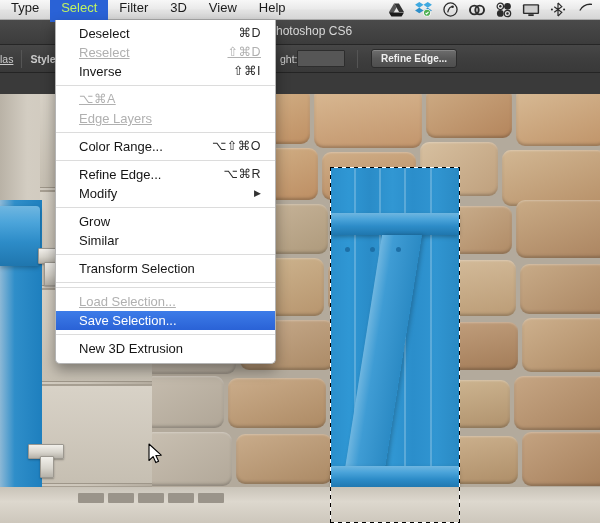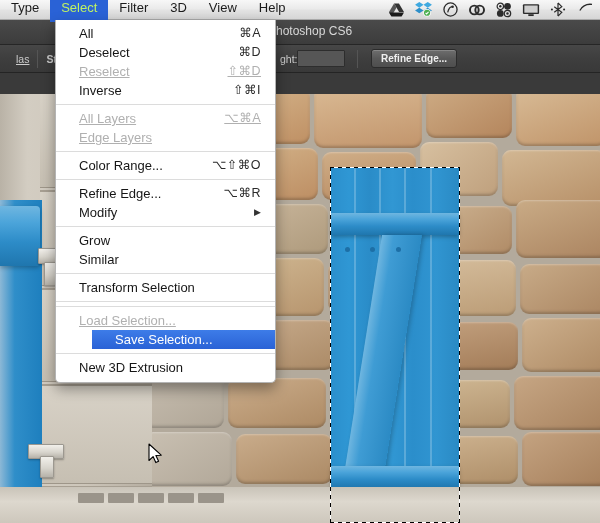--- a/index.html
+++ b/index.html
@@ -161,21 +161,21 @@
     z-index: 50;
     font-size: 13px;
   }
   .row {
     position: relative; height: 19px; line-height: 19px;
     padding: 0 12px 0 23px;
     display: flex; align-items: center;
     color: #161616; white-space: nowrap;
   }
   .row.dim { color: #b0b0b0; text-decoration: underline; }
-  .row.sel { background: linear-gradient(to bottom, #3d7ce8 0%, #2a62d6 100%); color: #fff; margin-left: 36px; }
+  .row.sel { background: linear-gradient(to bottom, #3d7ce8 0%, #2a62d6 100%); color: #fff; }
   .row .lbl { flex: 1 1 auto; font-size: 13px; }
   .row .key {
     flex: 0 0 auto; font-size: 12.5px; color: #2a2a2a;
     letter-spacing: .5px; padding-right: 2px;
   }
   .row.dim .key { color: #b0b0b0; }
   .row .arrow { flex: 0 0 auto; font-size: 9px; color: #333; padding-right: 2px; }
   .sep { height: 1px; background: #dcdcdc; margin: 4px 0 4px 0; }
 
   
@@ -278,21 +278,21 @@
       <div class="ant ant-v" style="left:0;  top:0; width:1px; height:356px;"></div>
       <div class="ant ant-v" style="right:0; top:0; width:1px; height:356px;"></div>
     </div>
   </div>
 
   <div class="psbar">
     <div class="apptitle">Photoshop CS6</div>
   </div>
 
   <div class="optbar">
-    <div class="opt-txt" style="margin-left:16px;text-decoration:underline;">las</div>
+    <div class="opt-txt" style="margin-left:0;text-decoration:underline;">las</div>
     <div class="divider" style="margin-left:8px;"></div>
     <div class="opt-txt" style="margin-left:8px; font-weight:bold;">Style:</div>
     <div class="opt-txt" style="position:absolute; left:280px;">ght:</div>
     <div class="field" style="position:absolute; left:297px; width:48px;" title=""></div>
     <div class="divider" style="position:absolute; left:357px;"></div>
     <div class="btn" style="position:absolute; left:371px;">Refine Edge...</div>
   </div>
 
   <div class="osbar">
     <div class="menu-left">
@@ -363,40 +363,35 @@
         <svg width="16" height="14" viewBox="0 0 17 15">
             <path d="M16 1.5A13 13 0 003 8" stroke="#2b2b2b" stroke-width="1.4" fill="none"></path>
           </svg>
       </div>
     </div>
   </div>
 
   <div class="dropdown">
 
     <div class="row">
-      <span class="lbl">All</span>
-      <span class="key">⌘A</span>
-    </div>
-    <div class="row">
       <span class="lbl">Deselect</span>
       <span class="key">⌘D</span>
     </div>
     <div class="row dim">
       <span class="lbl">Reselect</span>
       <span class="key">⇧⌘D</span>
     </div>
     <div class="row">
       <span class="lbl">Inverse</span>
       <span class="key">⇧⌘I</span>
     </div>
 
     <div class="sep"></div>
 
     <div class="row dim">
-      <span class="lbl">All Layers</span>
       <span class="key">⌥⌘A</span>
     </div>
     <div class="row dim">
       <span class="lbl">Edge Layers</span>
       <span class="key"></span>
     </div>
 
     <div class="sep"></div>
 
     <div class="row">

